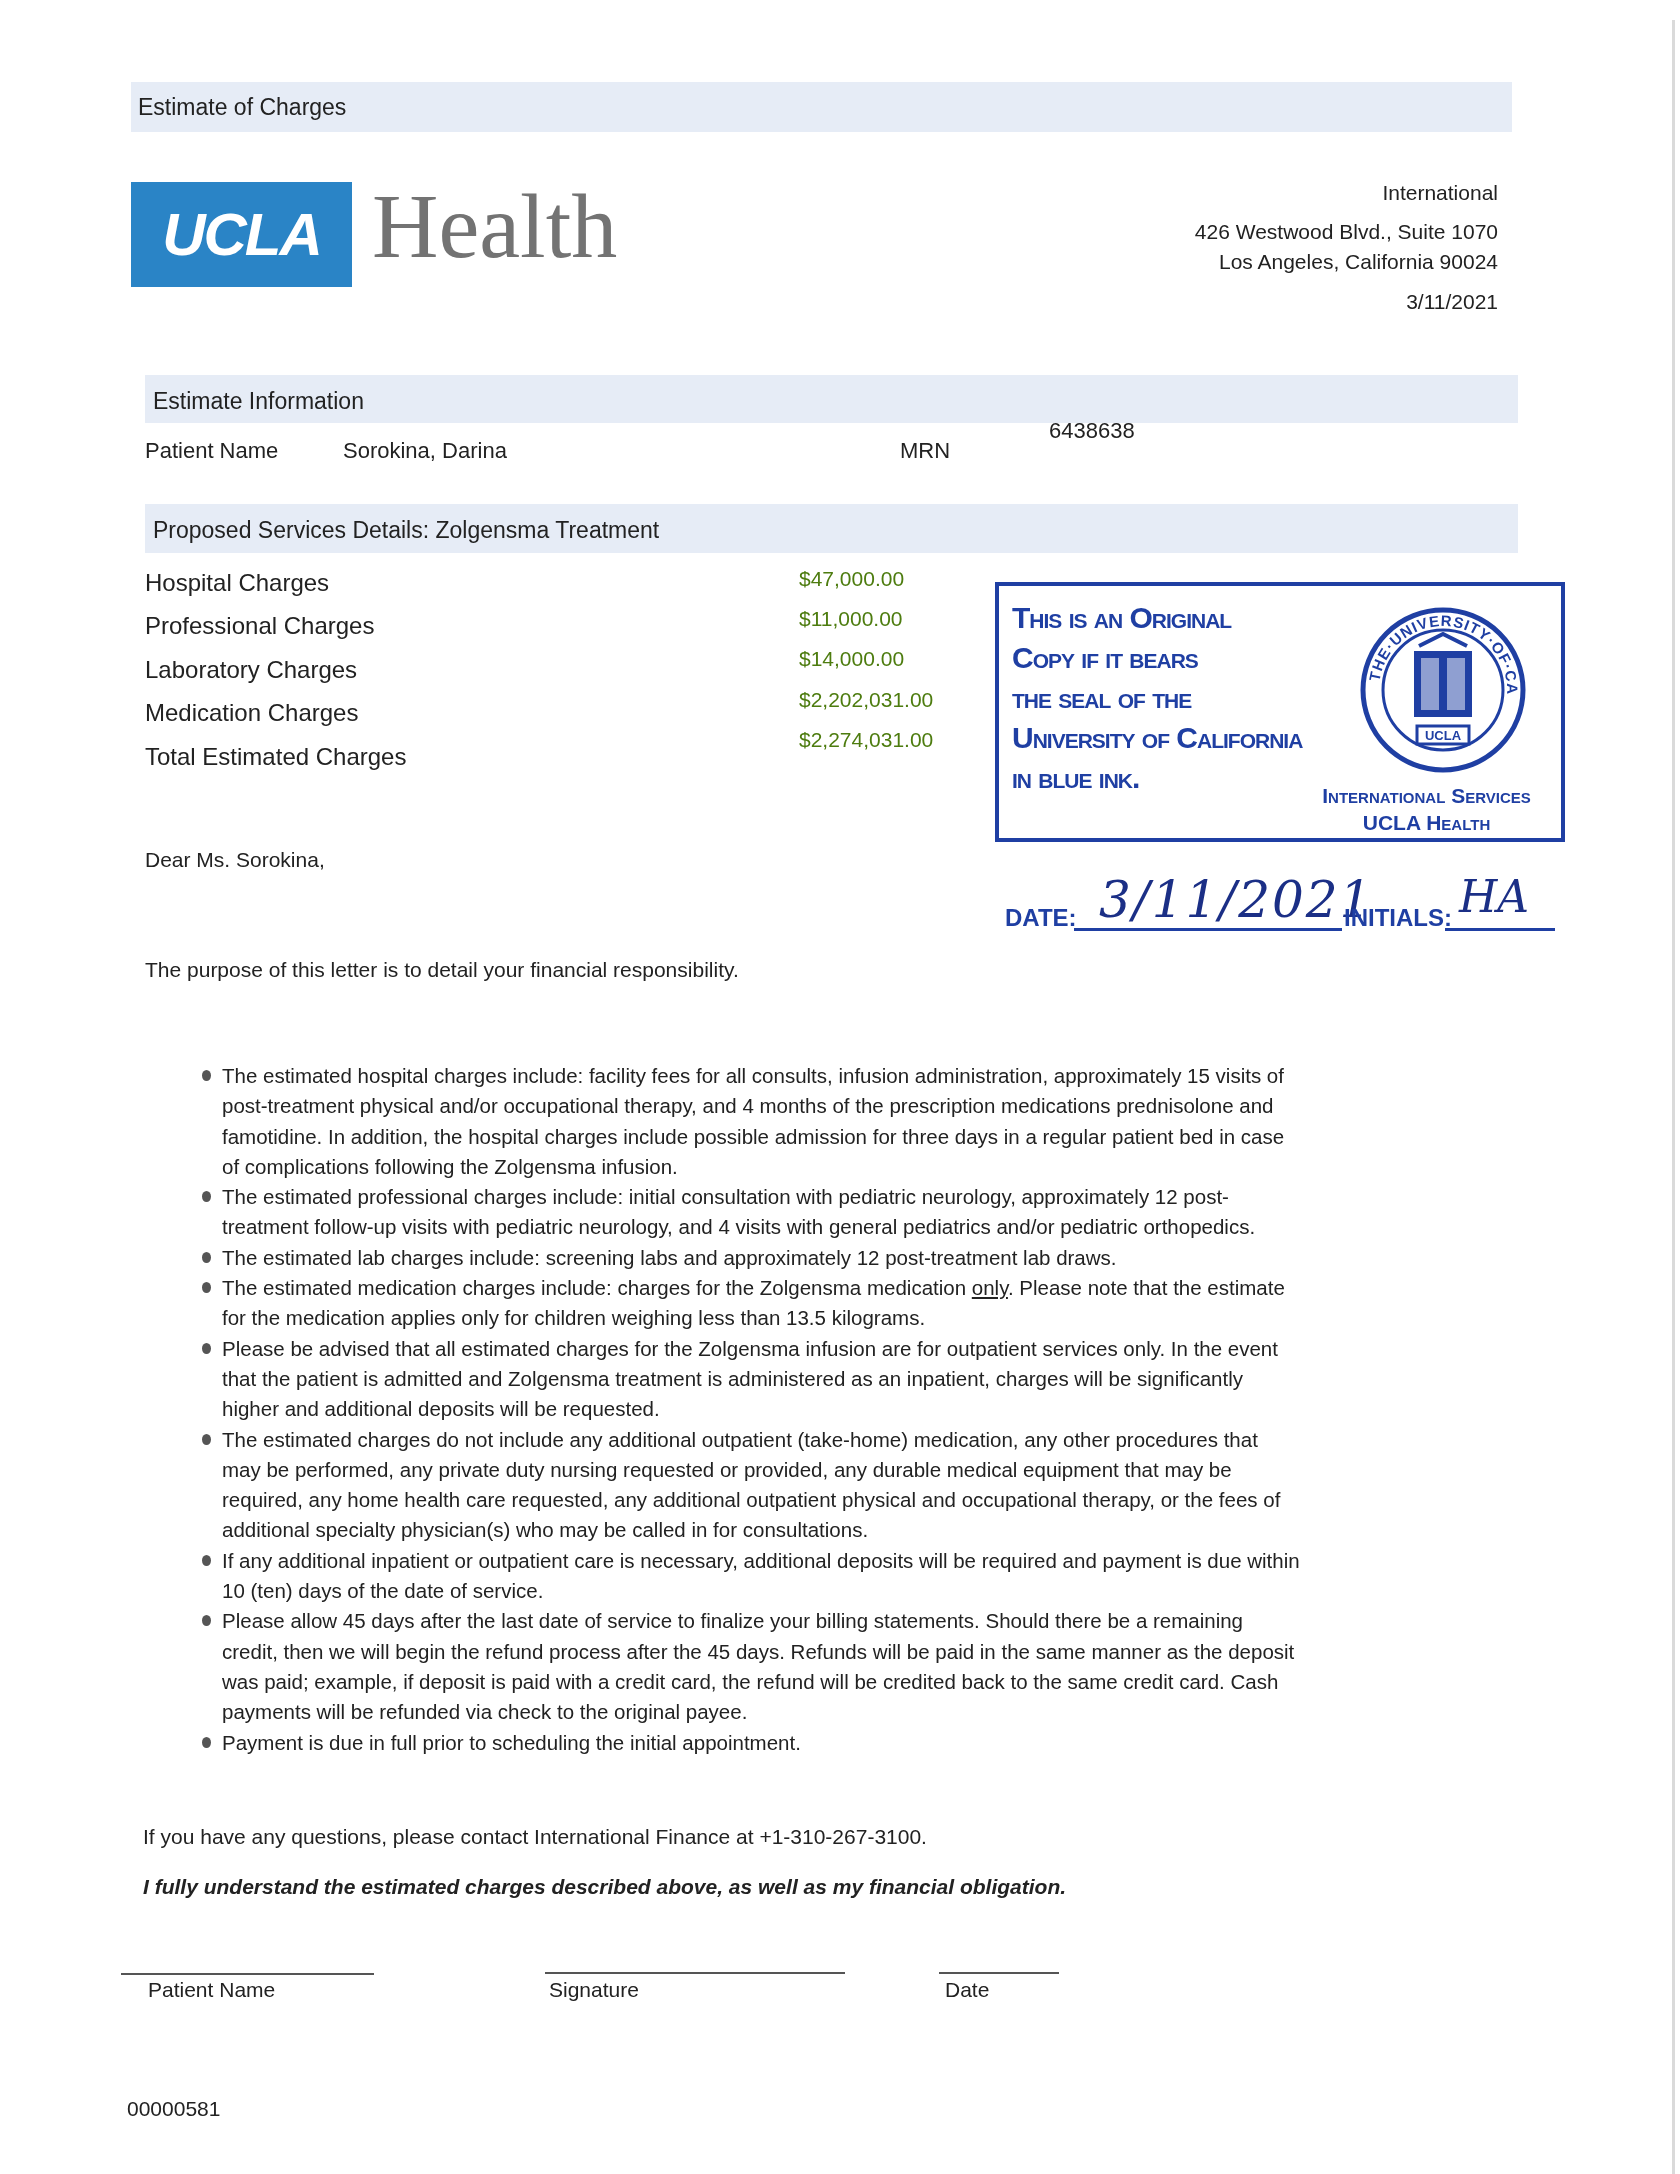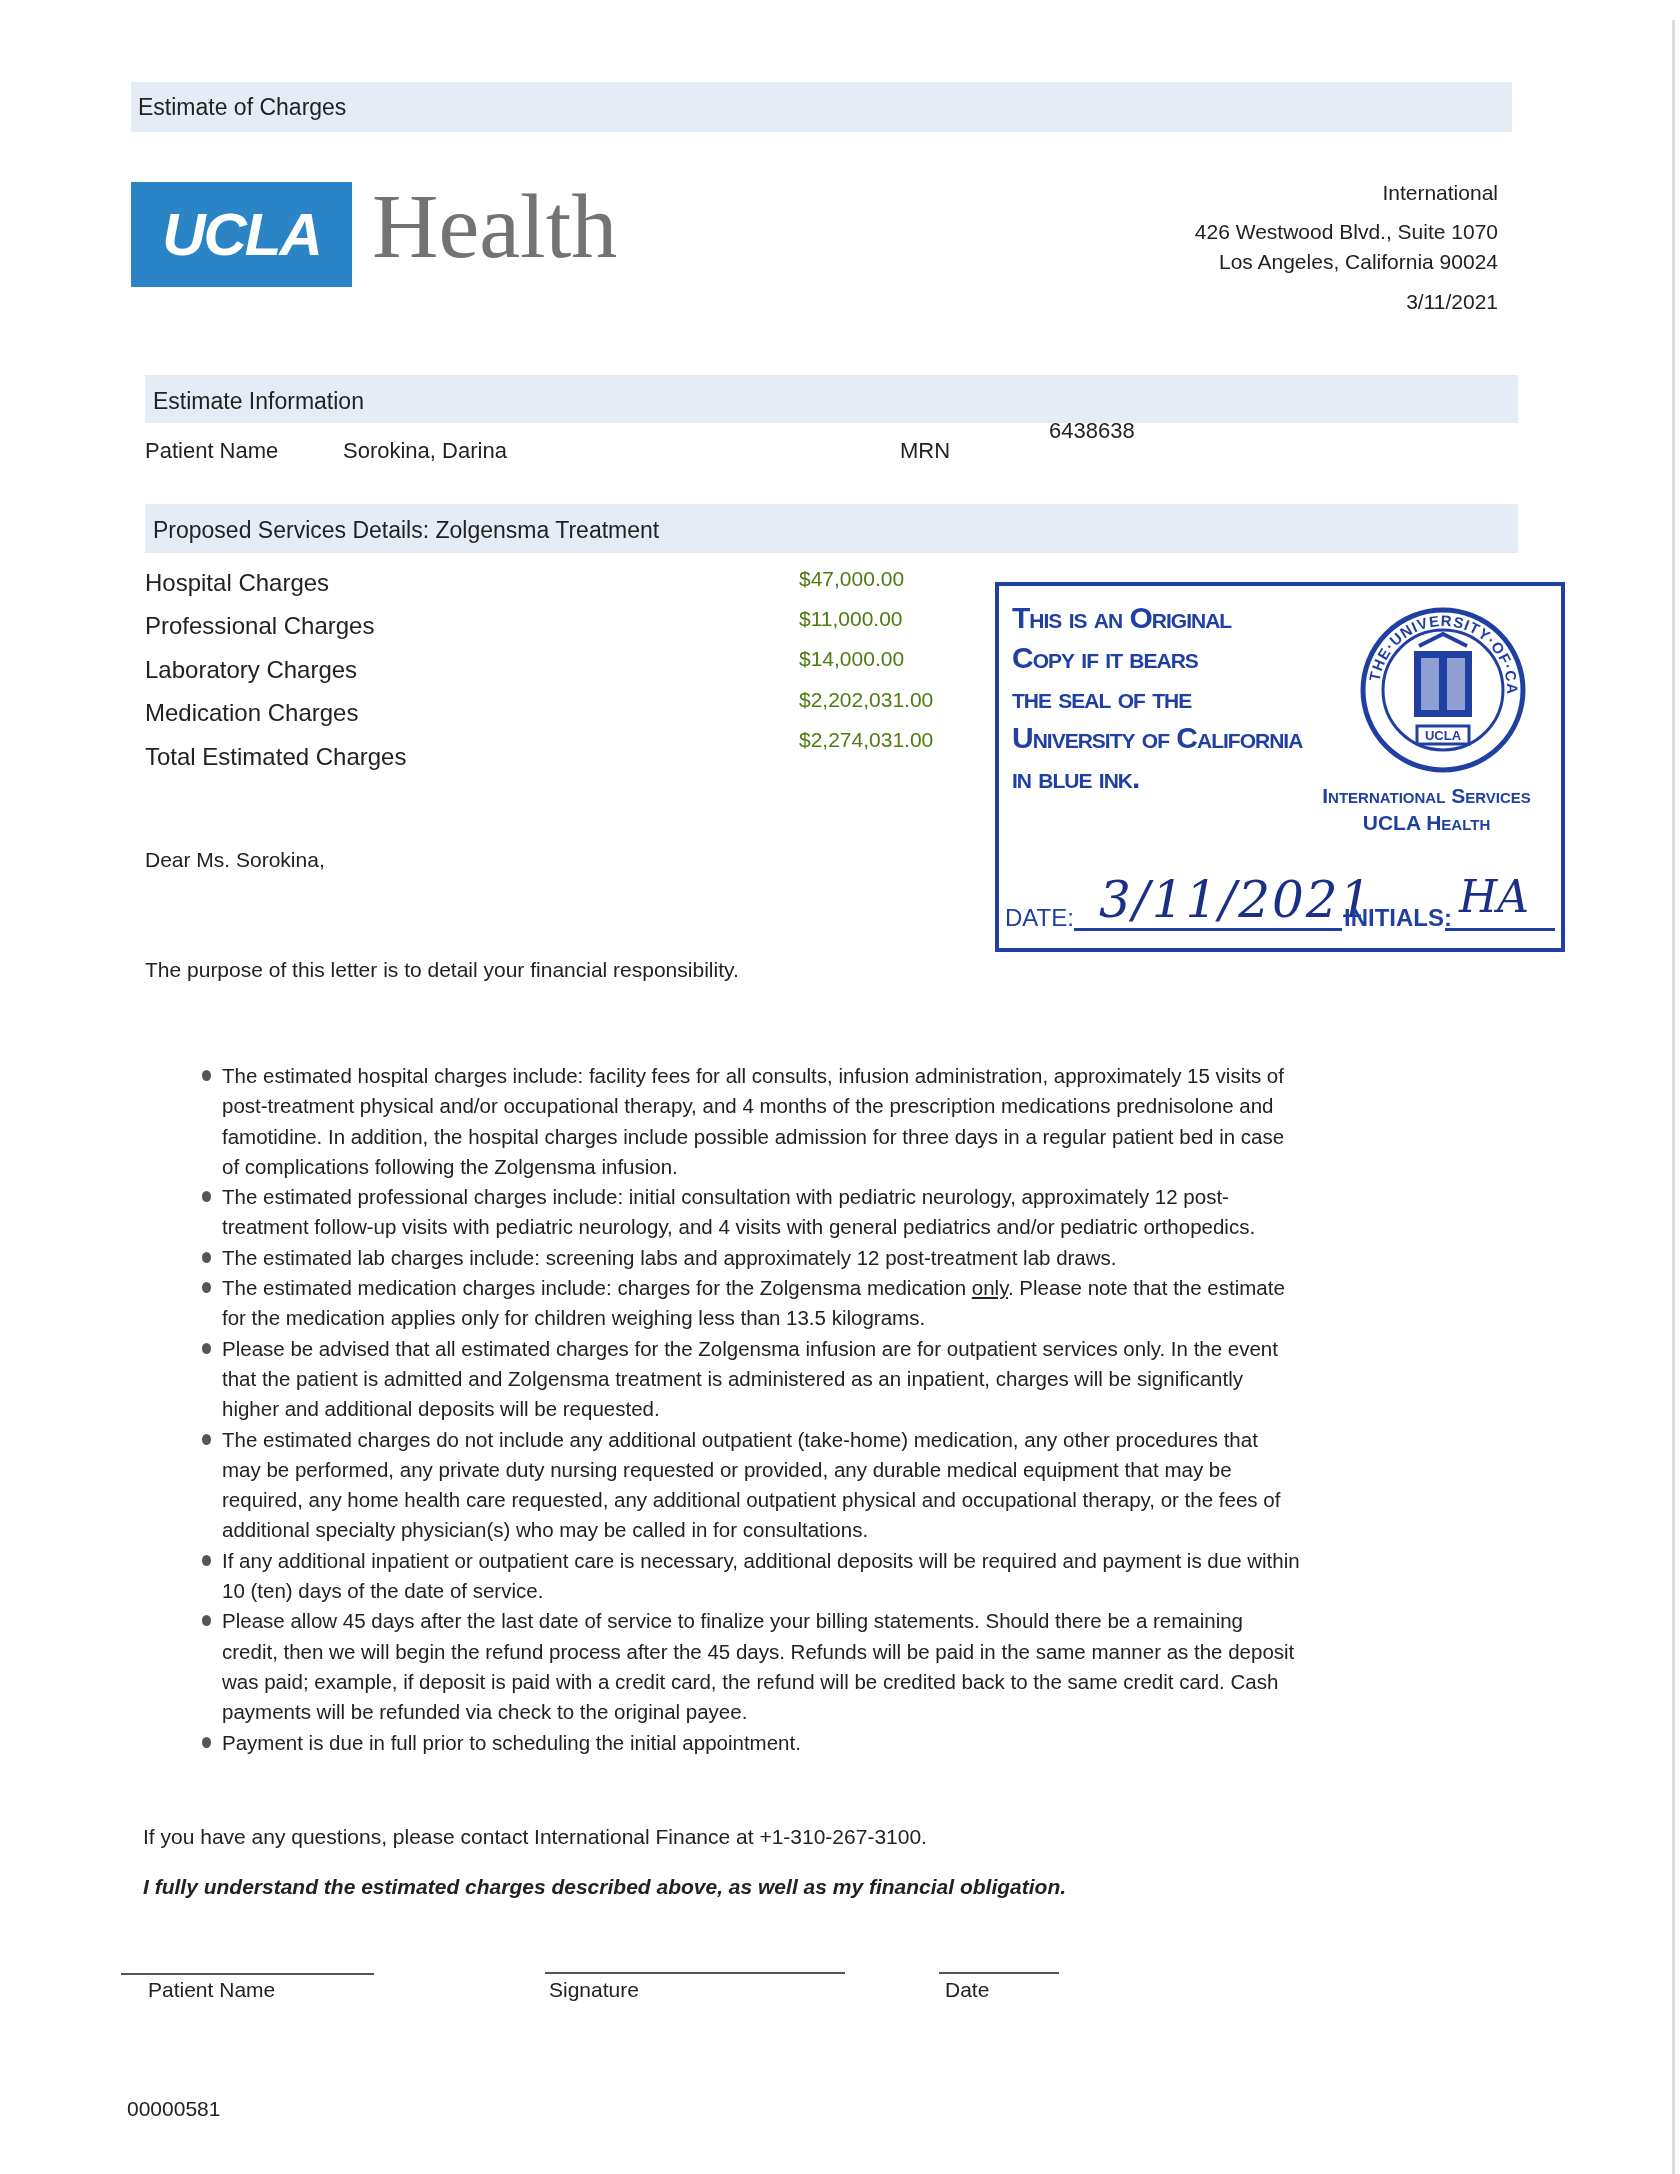--- a/index.html
+++ b/index.html
@@ -13,25 +13,25 @@
   .logo-ucla { position: absolute; left: 0; top: 0; width: 221px; height: 105px; display: flex; align-items: center; justify-content: center;
     font-family: "Liberation Sans", sans-serif; font-weight: bold; font-size: 60px; color: #ffffff; letter-spacing: -2px; font-style: italic; }
   .logo-health { position: absolute; left: 372px; top: 180px; font-family: "Liberation Serif", serif; font-size: 92px; color: #737373; line-height: 1; }
 
   .addr { position: absolute; right: 182px; text-align: right; font-size: 21px; color: #222; white-space: nowrap; }
 
   .txt { position: absolute; font-size: 22px; color: #222; white-space: nowrap; }
   .charge-label { position: absolute; left: 145px; font-size: 24px; color: #222; white-space: nowrap; }
   .charge-amt { position: absolute; left: 799px; font-size: 21px; color: #4d7c0f; white-space: nowrap; }
 
-  .stamp { position: absolute; left: 995px; top: 582px; width: 570px; height: 370px; border: 4px solid #1f3fa3; }
+  .stamp { position: absolute; left: 995px; top: 582px; width: 570px; height: 260px; border: 4px solid #1f3fa3; }
   .stamp-text { position: absolute; left: 13px; top: 12px; color: #1f3fa3; font-weight: bold; font-size: 30px; line-height: 40px; letter-spacing: -1px; font-variant: small-caps; white-space: nowrap; }
   .stamp-seal { position: absolute; left: 360px; top: 20px; width: 168px; height: 168px; }
   .stamp-org { position: absolute; left: 300px; top: 196px; width: 255px; text-align: center; color: #1f3fa3; font-weight: bold; font-size: 21px; line-height: 27px; font-variant: small-caps; }
-  .stamp-date-label { position: absolute; left: 6px; top: 318px; color: #1f3fa3; font-weight: normal; font-size: 24px; }
+  .stamp-date-label { position: absolute; left: 6px; top: 318px; color: #1f3fa3; font-weight: bold; font-size: 24px; }
   .stamp-date-line { position: absolute; left: 75px; top: 342px; width: 268px; height: 3px; background: #1f3fa3; }
   .stamp-date-value { position: absolute; left: 100px; top: 285px; color: #1b2f86; font-family: "DejaVu Serif", serif; font-style: italic; font-size: 50px; letter-spacing: 2px; }
   .stamp-init-label { position: absolute; left: 345px; top: 318px; color: #1f3fa3; font-weight: bold; font-size: 24px; }
   .stamp-init-line { position: absolute; left: 446px; top: 342px; width: 110px; height: 3px; background: #1f3fa3; }
   .stamp-init-value { position: absolute; left: 460px; top: 285px; color: #1b2f86; font-family: "DejaVu Serif", serif; font-style: italic; font-size: 44px; }
 
   .bullets { position: absolute; left: 222px; top: 1061px; width: 1080px; list-style: none; }
   .bullets li { position: relative; font-size: 20.5px; line-height: 30.3px; color: #222; }
   .bullets li .dot { position: absolute; left: -20px; top: 9px; width: 9px; height: 11px; border-radius: 50%; background: #555; }
   .u { text-decoration: underline; }

